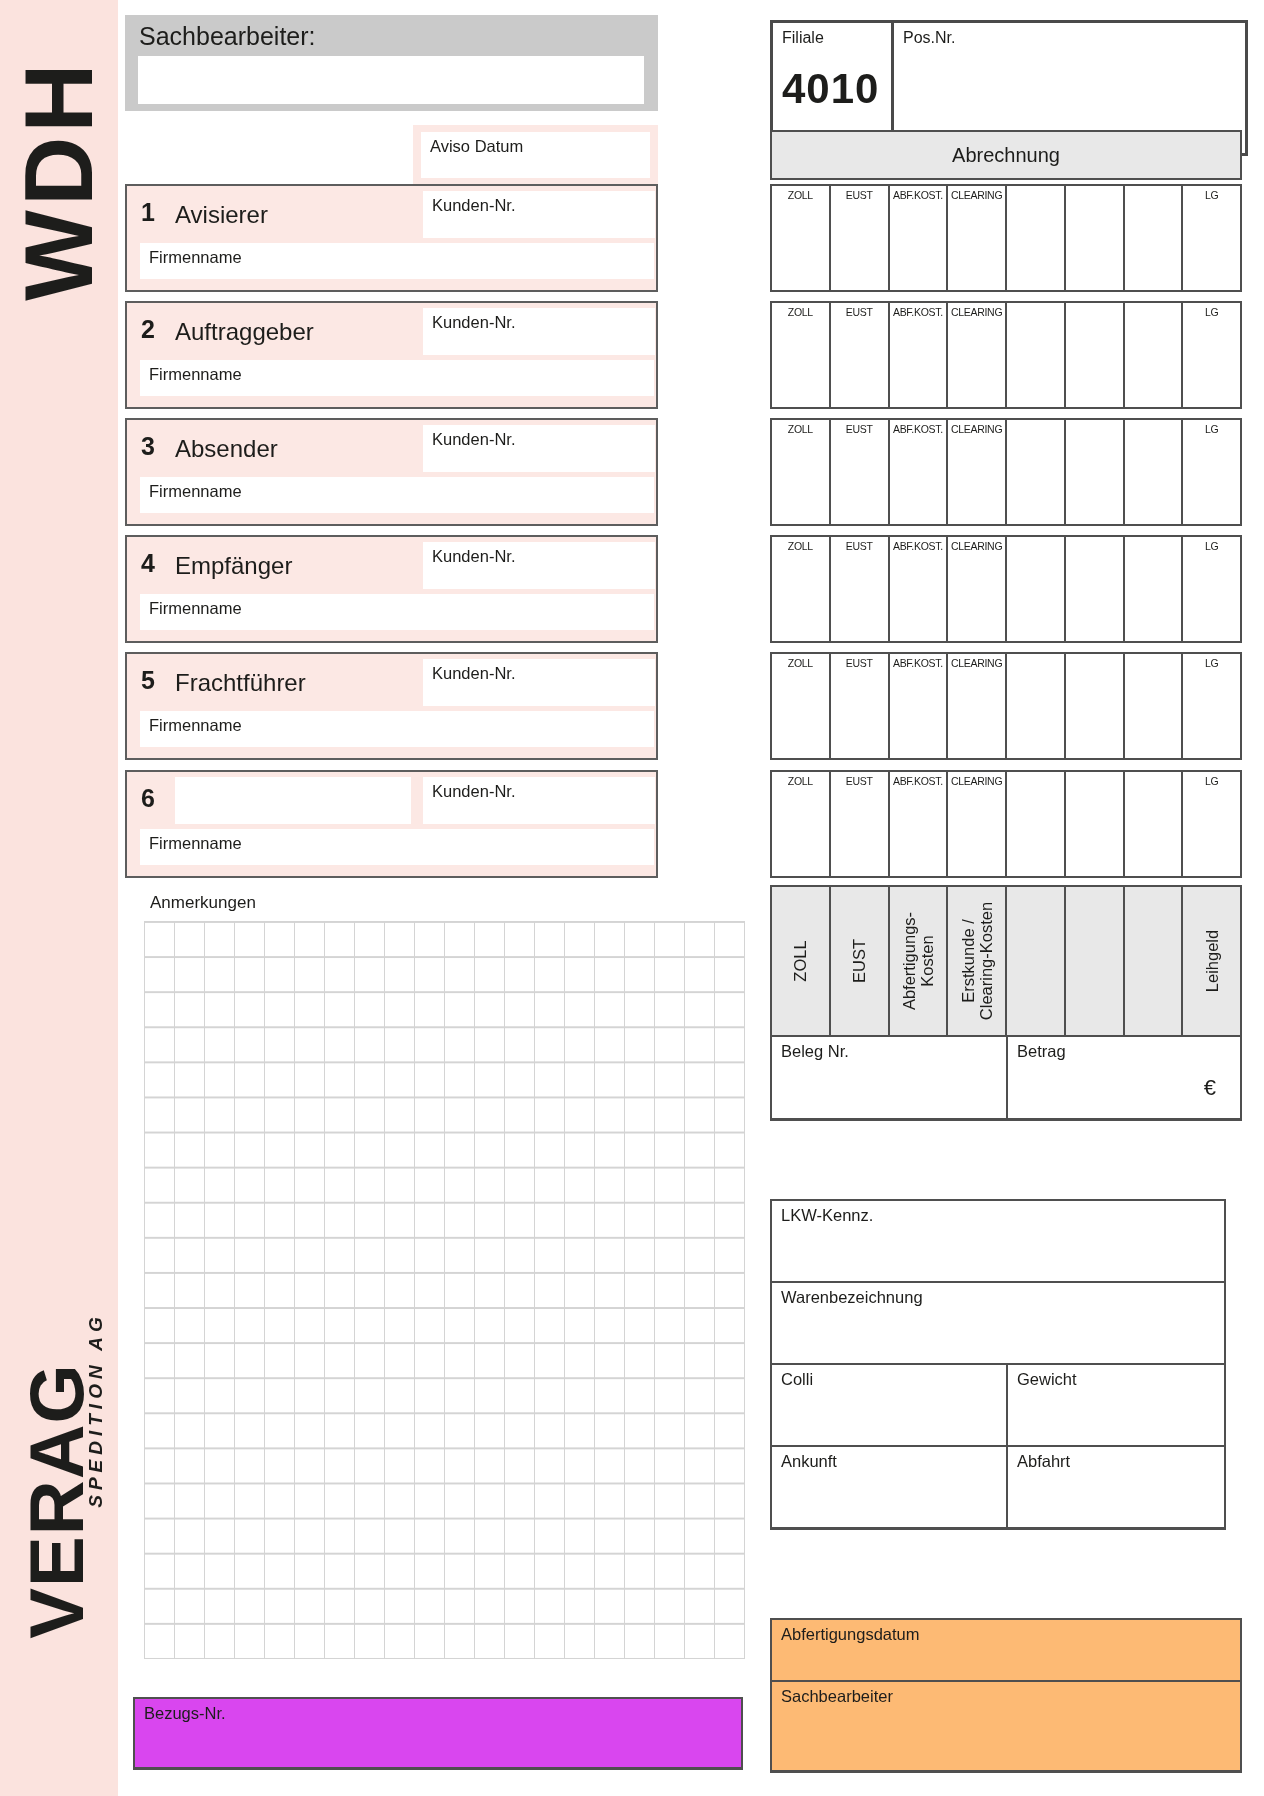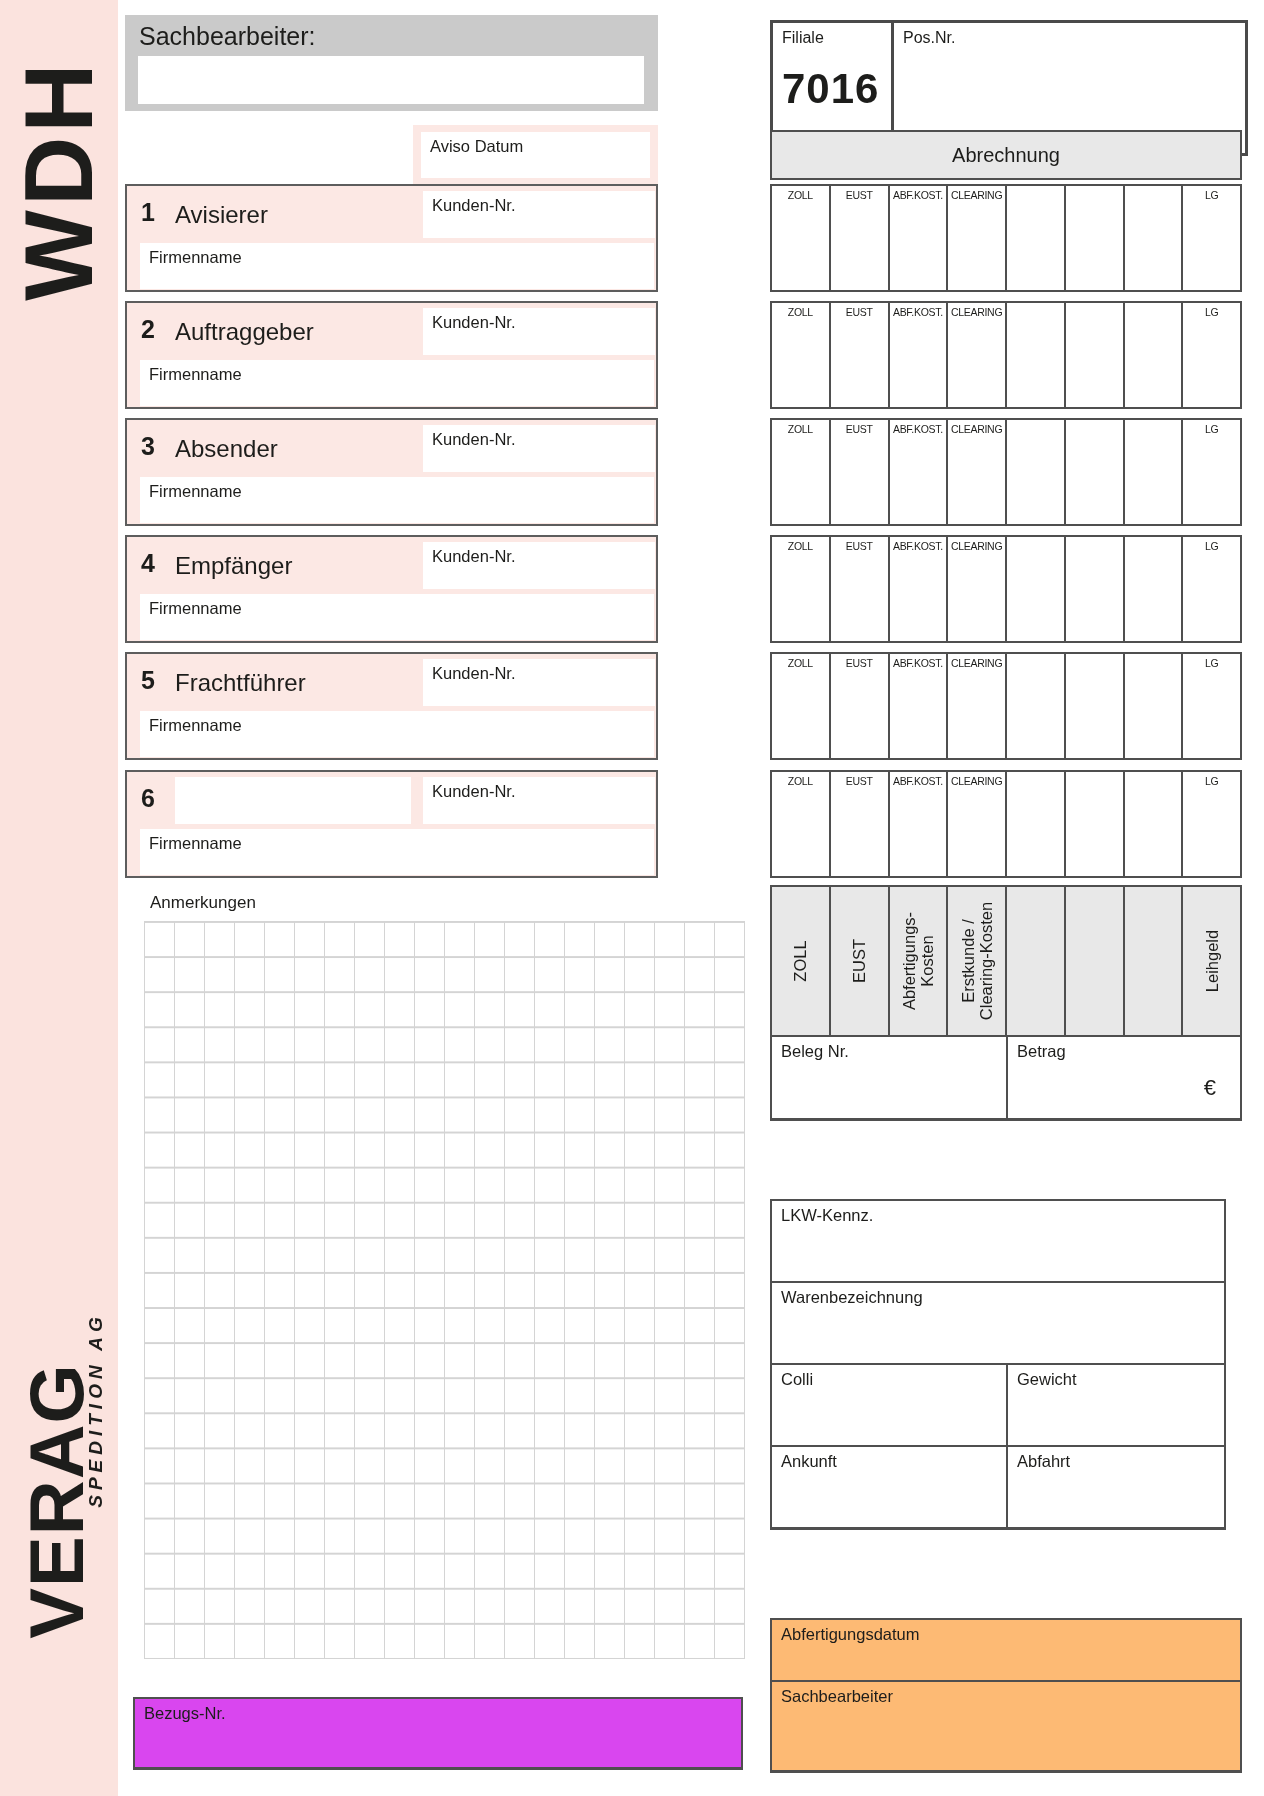--- a/index.html
+++ b/index.html
@@ -29,21 +29,21 @@
   .aviso{position:absolute;left:413px;top:125px;width:245px;height:59px;background:#fce8e4;}
   .aviso-inner{position:absolute;left:8px;top:7px;width:229px;height:46px;background:#ffffff;}
   .field-label{font-size:16.5px;padding:5px 0 0 9px;display:block;}
 
   
   .section{position:absolute;left:125px;width:533px;height:108px;background:#fce8e4;border:2px solid #5d5d5d;box-sizing:border-box;}
   .sec-num{position:absolute;left:14px;top:12px;font-size:25px;font-weight:bold;}
   .sec-label{position:absolute;left:48px;top:15px;font-size:24px;}
   .kunden-box{position:absolute;left:296px;top:5px;width:232px;height:47px;background:#ffffff;}
   .name-box{position:absolute;left:48px;top:5px;width:236px;height:47px;background:#ffffff;}
-  .firmen-box{position:absolute;left:13px;top:57px;width:514px;height:46px;background:#ffffff;}
+  .firmen-box{position:absolute;left:13px;top:57px;width:514px;height:36px;background:#ffffff;}
 
   
   .abr-header{position:absolute;left:770px;top:130px;width:472px;height:50px;background:#e8e8e8;border:2px solid #4f4f4f;
               box-sizing:border-box;display:flex;align-items:center;justify-content:center;font-size:20px;}
   .abr-row{position:absolute;left:770px;width:472px;height:108px;background:#ffffff;border:2px solid #4f4f4f;box-sizing:border-box;display:flex;}
   .col-cell{flex:1;border-left:2px solid #4f4f4f;position:relative;}
   .col-cell:first-child{border-left:none;}
   .cell-label{display:block;text-align:center;padding-top:3px;font-size:10.5px;letter-spacing:-0.3px;white-space:nowrap;}
 
   .rot-block{position:absolute;left:770px;top:885px;width:472px;height:152px;border:2px solid #4f4f4f;box-sizing:border-box;display:flex;background:#fff;}
@@ -92,21 +92,21 @@
   </div>
 
   <div class="abfart">
     <div class="abfart-label">Sachbearbeiter:</div>
     <div class="abfart-input"></div>
   </div>
 
   <div class="filiale-box">
     <div class="filiale-cell">
       <span class="small-label">Filiale</span>
-      <span class="filiale-value">7016</span>
+      <span class="filiale-value">4010</span>
     </div>
     <div class="posnr-cell">
       <span class="small-label">Pos.Nr.</span>
     </div>
   </div>
 
   <div class="aviso">
     <div class="aviso-inner">
       <span class="field-label">Aviso Datum</span>
     </div>

